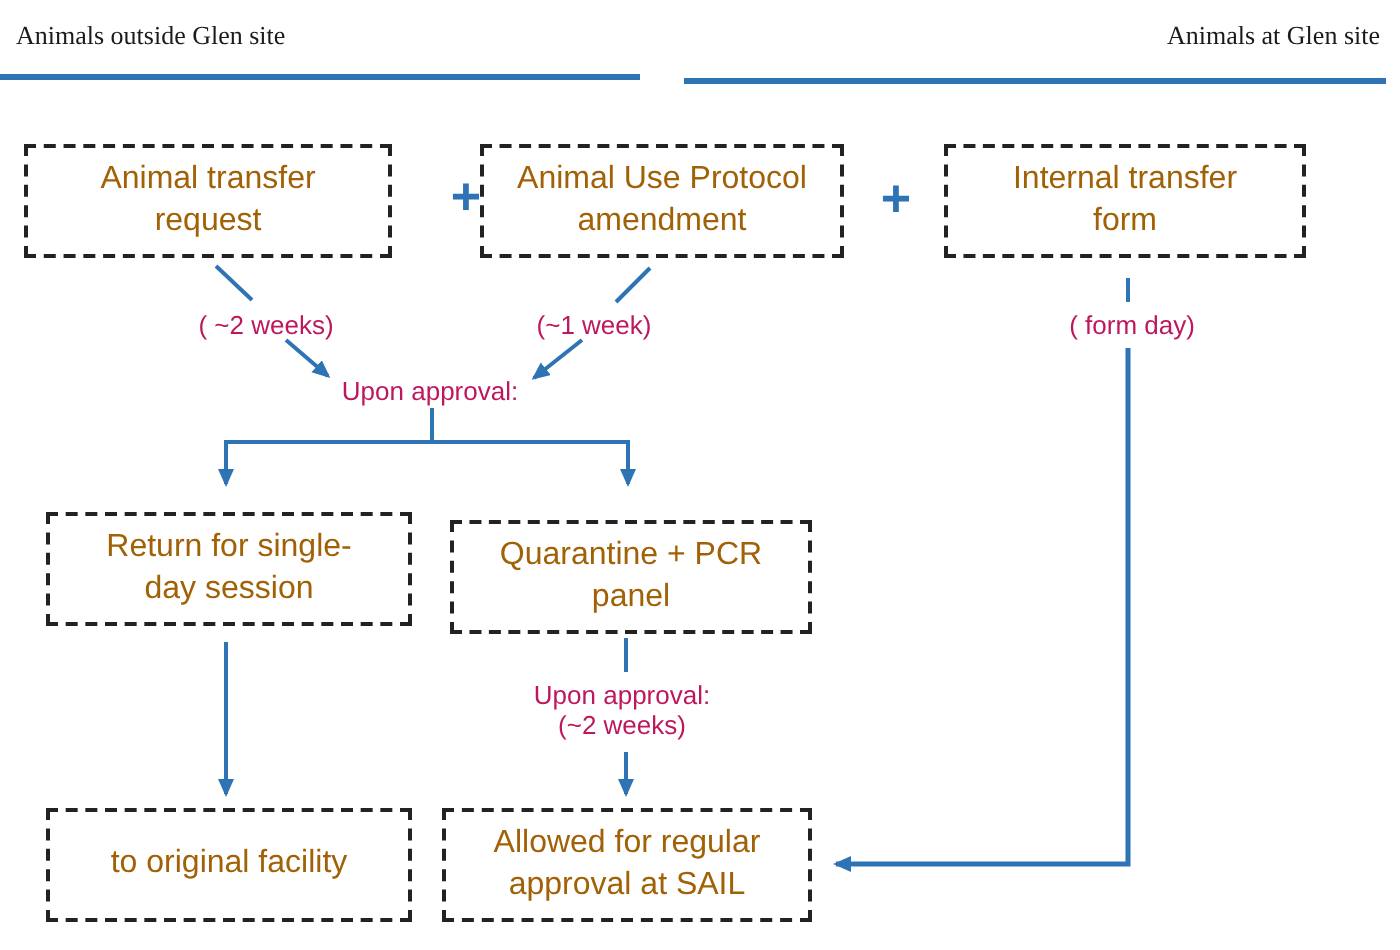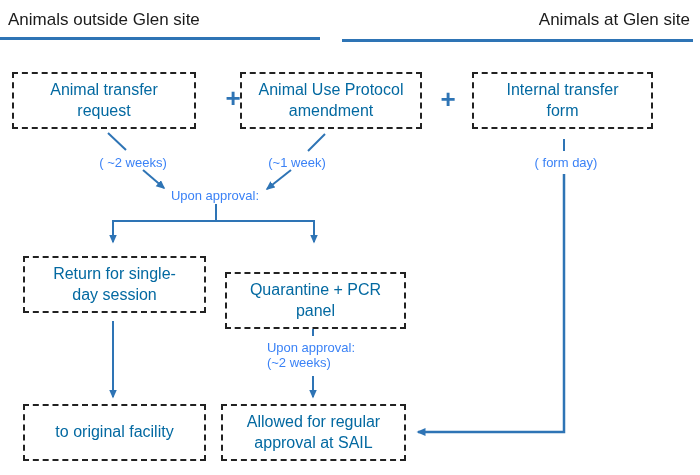--- a/index.html
+++ b/index.html
@@ -9,58 +9,60 @@
     width: 700px;
     height: 475px;
     background: #fff;
     font-family: "Liberation Sans", sans-serif;
     color: var(--ink);
     overflow: hidden;
   }
   .hdr {
     position: absolute;
     top: 10px;
-    font-size: 17px;
+    font-size: 13px;
     font-weight: 500;
     white-space: nowrap;
+    font-family: Liberation Serif, serif;
   }
   .hdr-left { left: 8px; }
   .hdr-right { right: 10px; }
   .connectors {
     position: absolute;
     left: 0; top: 0;
     width: 700px; height: 475px;
   }
   .node {
     position: absolute;
     box-sizing: border-box;
     border: 2px dashed #222;
     background: #fff;
     display: flex;
     flex-direction: column;
     align-items: center;
     justify-content: center;
     text-align: center;
     font-size: 16px;
     line-height: 1.3;
-    color: #0369a1;
+    color: #a16207;
   }
   .node span { display: block; }
   .plus {
     position: absolute;
     color: var(--accent);
     font-size: 26px;
     font-weight: 600;
     line-height: 1;
     transform: translate(-50%, -50%);
   }
   .lbl {
     position: absolute;
     font-size: 13px;
-    color: #3b82f6;
+    color: #be185d;
+    text-align: center;
     white-space: nowrap;
     transform: translateX(-50%);
     line-height: 14.5px;
   }
   .lbl span { display: block; }
 </style>
 </head>
 <body>
 
 <div class="stage">
@@ -115,21 +117,21 @@
 
   <div class="lbl" style="left:133px; top:156px">( ~2 weeks)</div>
   <div class="lbl" style="left:297px; top:156px">(~1 week)</div>
   <div class="lbl" style="left:566px; top:156px">( form day)</div>
   <div class="lbl" style="left:215px; top:189px">Upon approval:</div>
 
   <div class="node" style="left:23px; top:256px; width:183px; height:57px">
     <span>Return for single-</span>
     <span>day session</span>
   </div>
-  <div class="node" style="left:225px; top:272px; width:181px; height:57px">
+  <div class="node" style="left:225px; top:260px; width:181px; height:57px">
     <span>Quarantine + PCR</span>
     <span>panel</span>
   </div>
 
   <div class="lbl" style="left:311px; top:341px">
     <span>Upon approval:</span>
     <span>(~2 weeks)</span>
   </div>
 
   <div class="node" style="left:23px; top:404px; width:183px; height:57px">

